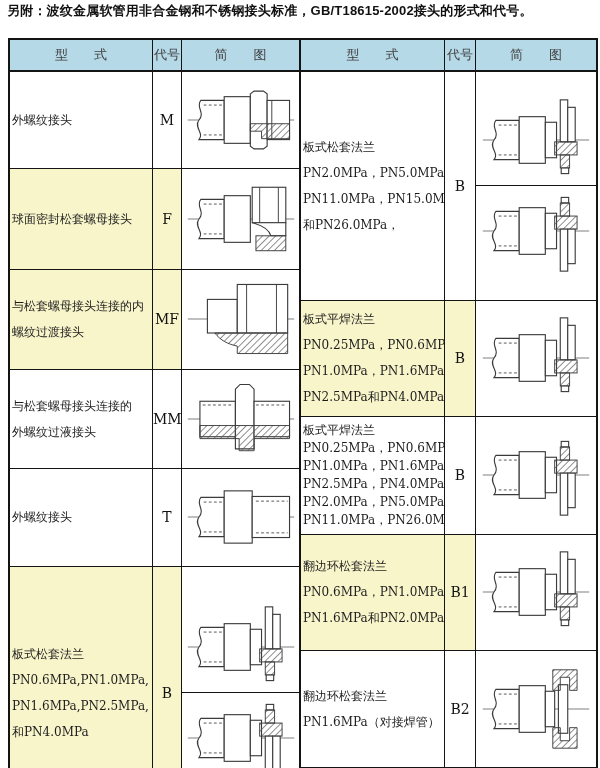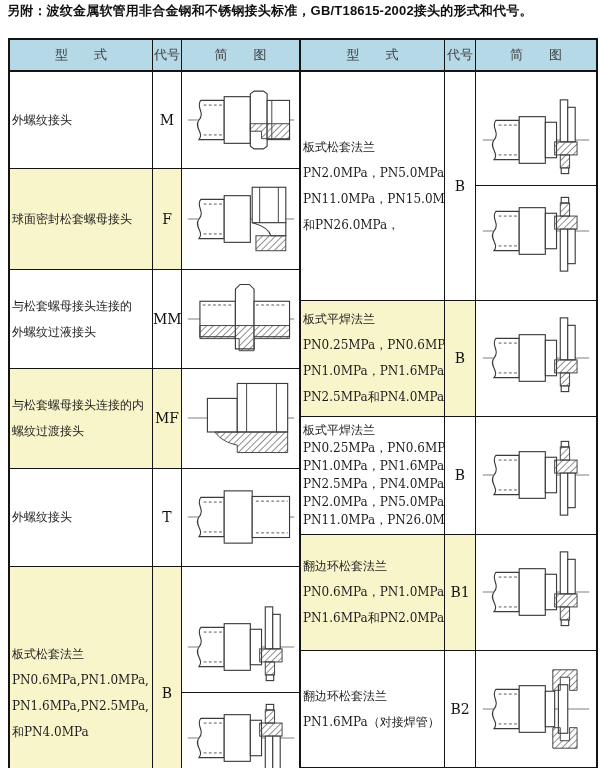--- a/index.html
+++ b/index.html
@@ -129,20 +129,48 @@
                 <rect class="sh" x="72" y="14" width="36" height="38"></rect>
                 <line class="ln" x1="80" y1="14" x2="80" y2="52"></line>
                 <line class="ln" x1="100" y1="14" x2="100" y2="52"></line>
                 <path class="sh" d="M72,52 C84,55 90,59 92,66 L108,66 L108,52 Z"></path>
                 <rect class="hatch" fill="url(#hp2)" x="76" y="66" width="32" height="16"></rect>
               </svg>
             </div>
           </div>
         </td>
       </tr>
+      <tr style="height:100px">
+        <td class="tcell hl">
+          <div class="tinner" style="line-height:26px">
+            <div class="tline">与松套螺母接头连接的内</div>
+            <div class="tline">螺纹过渡接头</div>
+          </div>
+        </td>
+        <td class="ccell hl">MF</td>
+        <td class="dcell">
+          <div class="dstack">
+            <div class="dsub">
+              <svg class="diag" width="112" height="90" viewBox="0 0 120 96">
+                <defs>
+                  <pattern id="hp4" width="5" height="5" patternUnits="userSpaceOnUse" patternTransform="rotate(45)">
+                    <line x1="0" y1="0" x2="0" y2="5" stroke="#555" stroke-width="1.4"></line>
+                  </pattern>
+                </defs>
+                <line class="cl" x1="3" y1="48" x2="117" y2="48"></line>
+                <rect class="sh" x="24" y="27" width="32" height="36"></rect>
+                <rect class="sh" x="56" y="11" width="54" height="52"></rect>
+                <line class="ln" x1="66" y1="11" x2="66" y2="63"></line>
+                <line class="ln" x1="98" y1="11" x2="98" y2="63"></line>
+                <path class="hatch" fill="url(#hp4)" d="M32,63 C38,71 46,75 56,77 L56,85 L110,85 L110,63 Z"></path>
+              </svg>
+            </div>
+          </div>
+        </td>
+      </tr>
       <tr style="height:99px">
         <td class="tcell">
           <div class="tinner" style="line-height:26px">
             <div class="tline">与松套螺母接头连接的</div>
             <div class="tline">外螺纹过液接头</div>
           </div>
         </td>
         <td class="ccell">MM</td>
         <td class="dcell">
           <div class="dstack">
@@ -153,48 +181,20 @@
                     <line x1="0" y1="0" x2="0" y2="5" stroke="#555" stroke-width="1.4"></line>
                   </pattern>
                 </defs>
                 <line class="cl" x1="3" y1="48" x2="117" y2="48"></line>
                 <rect class="sh" x="16" y="29" width="38" height="38"></rect>
                 <line class="dash" x1="19" y1="33" x2="52" y2="33"></line>
                 <path class="sh" d="M54,16 L59,11 L69,11 L74,16 L74,80 L54,80 Z"></path>
                 <rect class="sh" x="74" y="29" width="38" height="38"></rect>
                 <line class="dash" x1="76" y1="33" x2="109" y2="33"></line>
                 <path class="hatch" fill="url(#hp3)" d="M16,55 L112,55 L112,69 L74,69 L74,82 L58,82 L58,69 L16,69 Z"></path>
-              </svg>
-            </div>
-          </div>
-        </td>
-      </tr>
-      <tr style="height:100px">
-        <td class="tcell hl">
-          <div class="tinner" style="line-height:26px">
-            <div class="tline">与松套螺母接头连接的内</div>
-            <div class="tline">螺纹过渡接头</div>
-          </div>
-        </td>
-        <td class="ccell hl">MF</td>
-        <td class="dcell">
-          <div class="dstack">
-            <div class="dsub">
-              <svg class="diag" width="112" height="90" viewBox="0 0 120 96">
-                <defs>
-                  <pattern id="hp4" width="5" height="5" patternUnits="userSpaceOnUse" patternTransform="rotate(45)">
-                    <line x1="0" y1="0" x2="0" y2="5" stroke="#555" stroke-width="1.4"></line>
-                  </pattern>
-                </defs>
-                <line class="cl" x1="3" y1="48" x2="117" y2="48"></line>
-                <rect class="sh" x="24" y="27" width="32" height="36"></rect>
-                <rect class="sh" x="56" y="11" width="54" height="52"></rect>
-                <line class="ln" x1="66" y1="11" x2="66" y2="63"></line>
-                <line class="ln" x1="98" y1="11" x2="98" y2="63"></line>
-                <path class="hatch" fill="url(#hp4)" d="M32,63 C38,71 46,75 56,77 L56,85 L110,85 L110,63 Z"></path>
               </svg>
             </div>
           </div>
         </td>
       </tr>
       <tr style="height:98px">
         <td class="tcell">
           <div class="tinner" style="line-height:18px">
             <div class="tline">外螺纹接头</div>
           </div>

